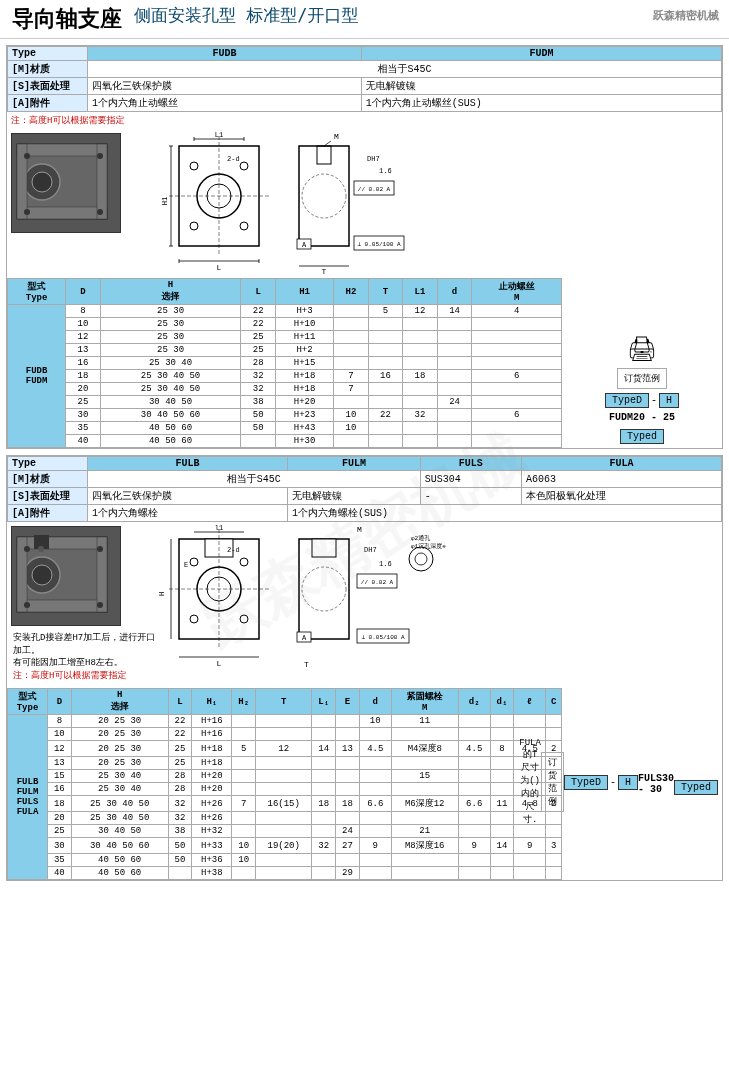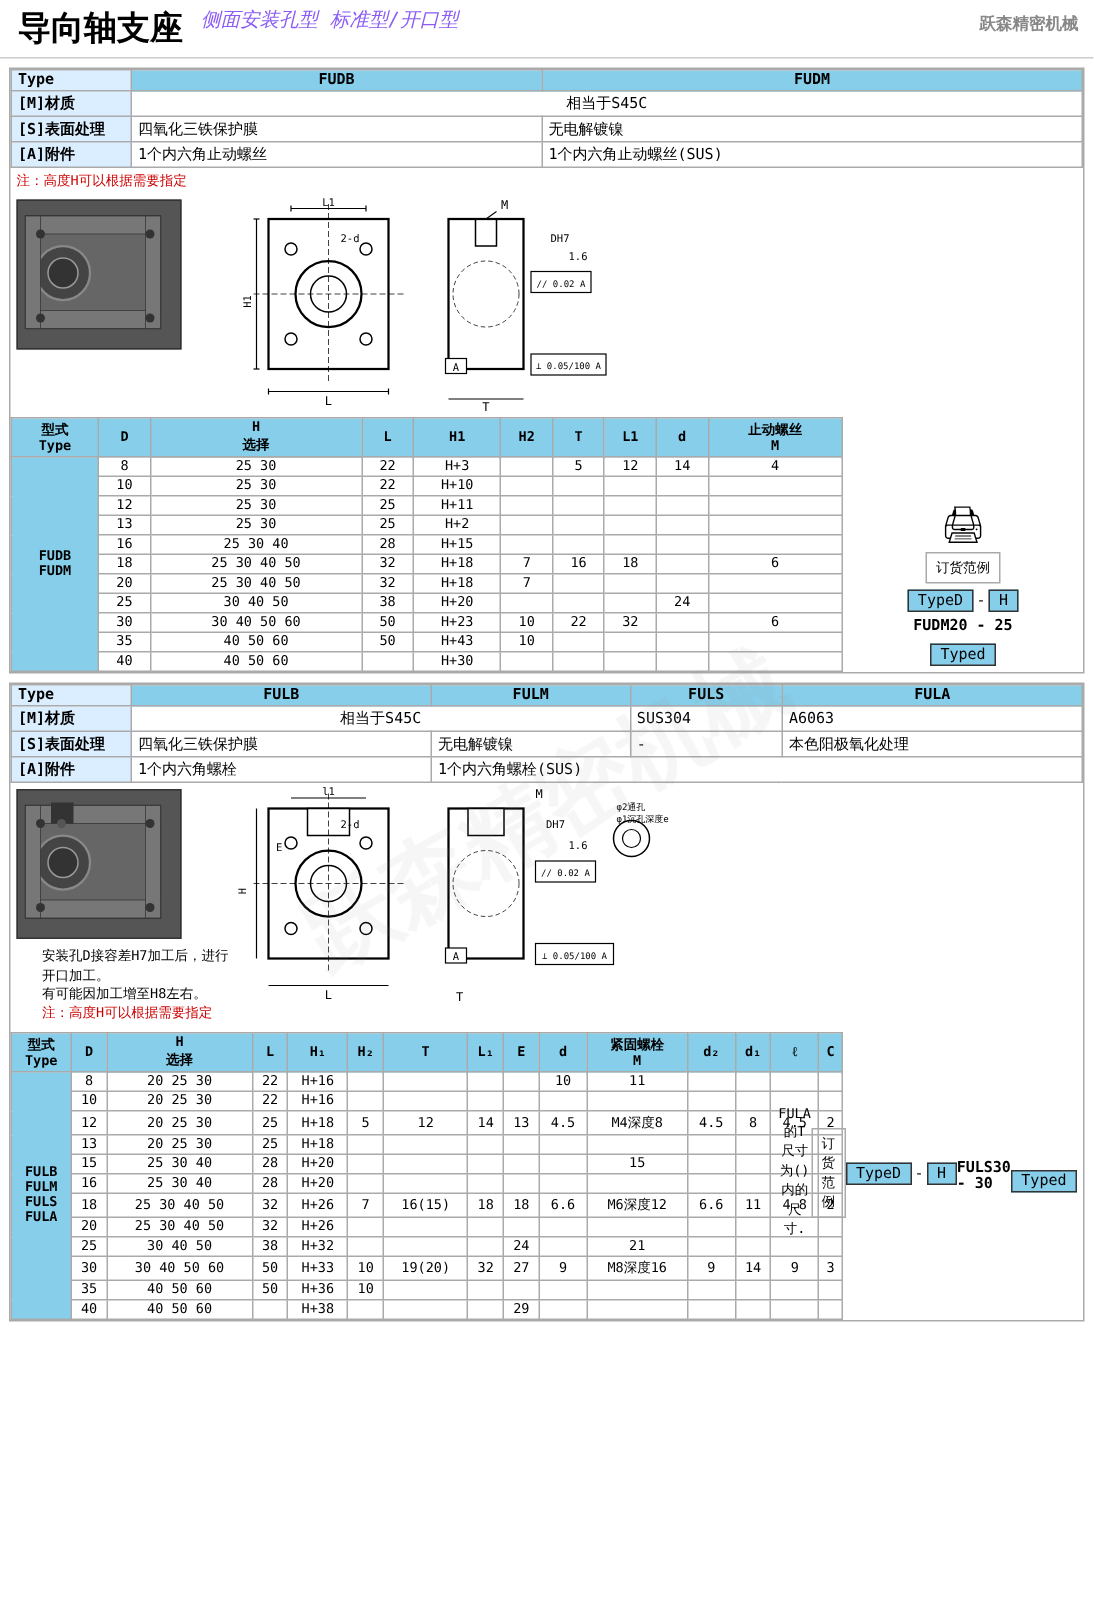--- a/index.html
+++ b/index.html
@@ -37,39 +37,39 @@
       display: flex;
       align-items: flex-start;
       gap: 12px;
     }
     .header-title {
       font-size: 22px;
       font-weight: bold;
       color: #000;
     }
     .header-subtitle {
-      font-size: 13px;
-      color: #8b5cf6;
-      font-style: italic;
+      font-size: 17px;
+      color: #0c4a6e;
     }
     .brand-logo {
       position: absolute;
       right: 10px;
       top: 8px;
       font-size: 11px;
       color: #888;
       font-weight: bold;
     }
 
     
     .section {
       border: 1px solid #aaa;
       margin: 6px 6px;
       display: flex;
       flex-direction: column;
+      font-family: Liberation Mono, monospace;
     }
 
     
     .info-table {
       width: 100%;
       border-collapse: collapse;
       font-size: 10px;
     }
     .info-table td, .info-table th {
       border: 1px solid #aaa;
@@ -469,21 +469,21 @@
           <rect x="85" y="10" width="10" height="75" fill="#777" stroke="#333" stroke-width="0.5"></rect>
 
           <rect x="22" y="8" width="15" height="14" fill="#333"></rect>
           <circle cx="29" cy="22" r="3" fill="#555"></circle>
           <circle cx="15" cy="22" r="3" fill="#333"></circle>
           <circle cx="88" cy="22" r="3" fill="#333"></circle>
           <circle cx="15" cy="78" r="3" fill="#333"></circle>
           <circle cx="88" cy="78" r="3" fill="#333"></circle>
         </svg>
       </div>
-      <div style="font-size:9px;line-height:1.4;padding:2px;margin-left:15px;">
+      <div style="font-size:9px;line-height:1.4;padding:2px;">
         <div>安装孔D接容差H7加工后，进行开口加工。</div>
         <div>有可能因加工增至H8左右。</div>
         <div class="red-note">注：高度H可以根据需要指定</div>
       </div>
     </div>
 
     <div style="flex:1;padding:2px;">
       <svg width="360" height="155">
 
         <rect x="10" y="15" width="80" height="100" fill="none" stroke="#000" stroke-width="1.5"></rect>

